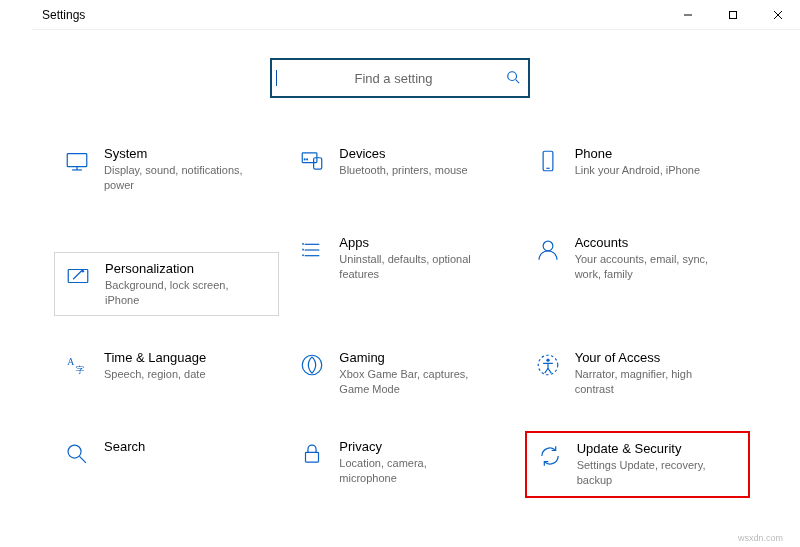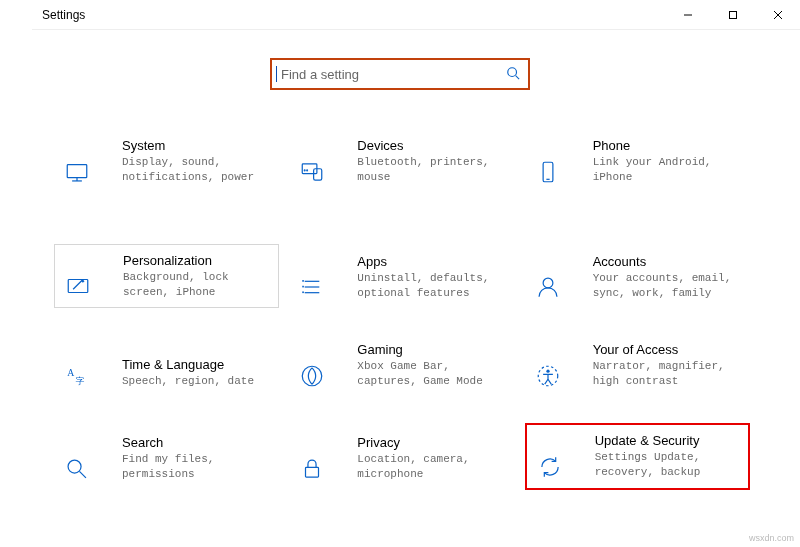--- a/index.html
+++ b/index.html
@@ -42,26 +42,27 @@
   .content {
     padding-top: 28px;
   }
   .search-wrap {
     display: flex;
     justify-content: center;
     margin-bottom: 40px;
   }
   .search {
     width: 260px;
-    height: 32px;
-    border: 2px solid #c2410c;
+    height: 40px;
+    border: 2px solid #0c4a6e;
     display: flex;
     align-items: center;
     justify-content: space-between;
     padding: 0 8px 0 4px;
+    text-align: center;
   }
   .search .caret {
     width: 1px;
     height: 16px;
     background: #0a4db1;
     margin-right: 2px;
   }
   .search .placeholder {
     flex: 1;
     color: #666;
@@ -73,24 +74,23 @@
     width: 700px;
     margin: 0 auto;
     display: grid;
     grid-template-columns: repeat(3, 1fr);
     column-gap: 10px;
     row-gap: 26px;
     padding-left: 4px;
   }
   .tile {
     display: flex;
-    align-items: flex-end;
+    align-items: flex-start;
     padding: 8px 6px;
     position: relative;
-    gap: 18px;
   }
   .tile .icon-slot {
     width: 34px;
     flex-shrink: 0;
     color: #0a63c9;
     display: flex;
     justify-content: center;
     padding-top: 2px;
   }
   .tile .icon-slot svg { width: 26px; height: 26px; stroke: #0a63c9; fill: none; stroke-width: 1.5; }
@@ -100,32 +100,31 @@
   }
   .tile .label {
     font-size: 13px;
     color: #000;
     margin-bottom: 2px;
   }
   .tile .desc {
     font-size: 11px;
     color: #6a6a6a;
     line-height: 1.35;
-    font-family: Liberation Mono, monospace;
   }
   .tile.bordered {
     border: 1px solid #d6d6d6;
     margin-top: 25px;
   }
   .tile.highlighted {
     border: 2.5px solid #e60000;
   }
   .watermark {
     position: fixed;
-    right: 6px;
+    right: 17px;
     bottom: 4px;
     font-size: 9px;
     color: #bbb;
   }
 </style>
 </head>
 <body>
 
 <div class="titlebar">
   <span class="title">Settings</span>
@@ -295,21 +294,20 @@
 
     <div class="tile">
       <span class="icon-slot">
         <svg viewBox="0 0 32 32">
             <circle cx="13" cy="13" r="8"></circle>
             <line x1="19" y1="19" x2="27" y2="27"></line>
           </svg>
       </span>
       <div class="text">
         <div class="label">Search</div>
-        <div class="desc">Find my files, permissions</div>
       </div>
     </div>
 
     <div class="tile">
       <span class="icon-slot">
         <svg viewBox="0 0 32 32">
             <rect x="8" y="14" width="16" height="12" rx="1"></rect>
             <path d="M11 14 v-4 a5 5 0 0 1 10 0 v4"></path>
           </svg>
       </span>

